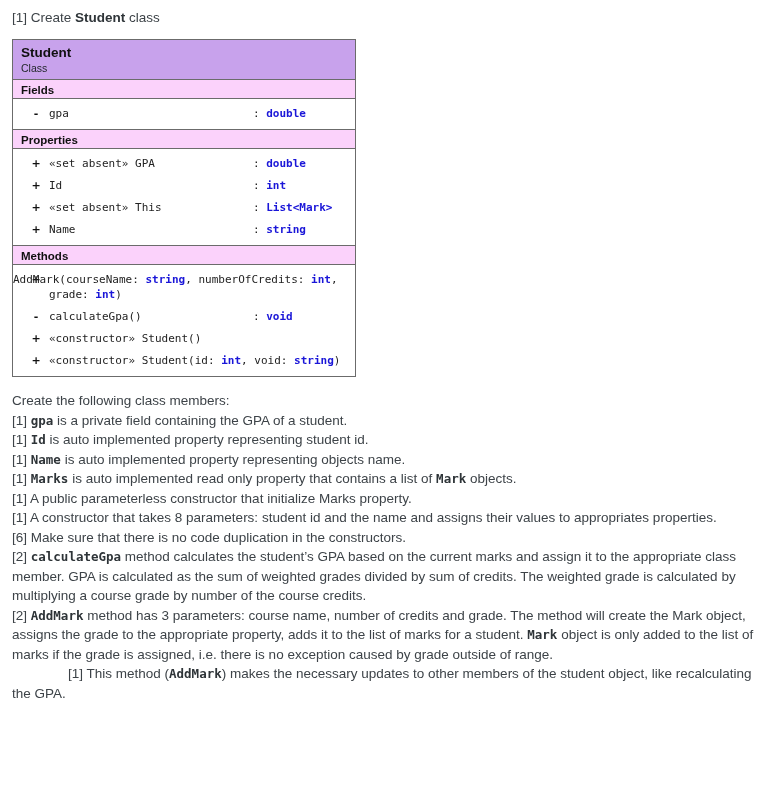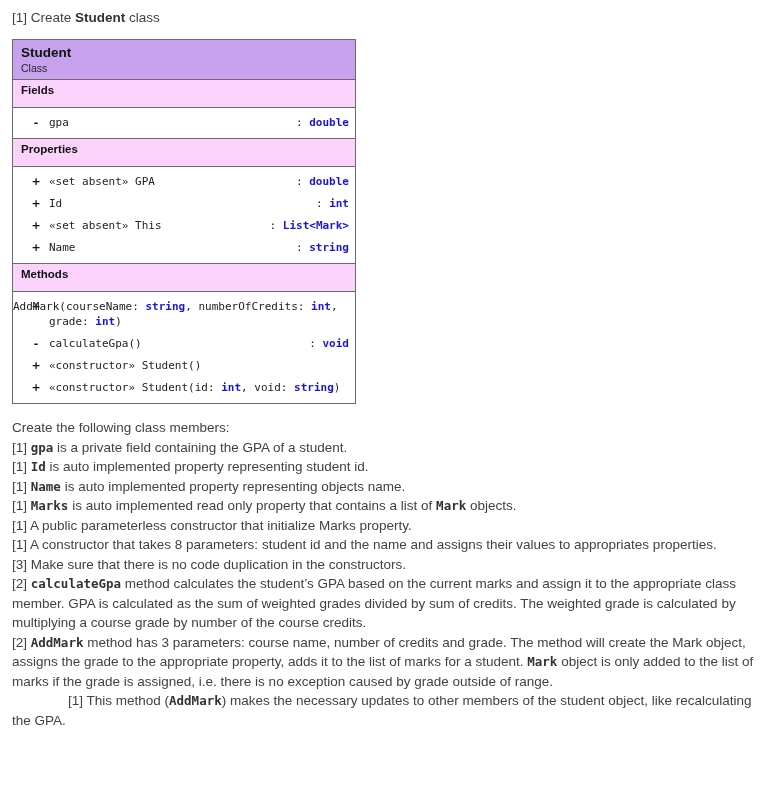--- a/index.html
+++ b/index.html
@@ -63,21 +63,21 @@
     font-size: 10.5px;
     color: #23282c;
     line-height: 13px;
     margin-top: 1px;
   }
 
   .uml-section-bar {
     background: #fbd2fb;
     border-bottom: 1px solid #6b6b6b;
     border-top: 1px solid #6b6b6b;
-    padding: 3px 8px 9px 8px;
+    padding: 3px 8px 0 8px;
     font-family: "Liberation Sans", sans-serif;
     font-weight: bold;
     font-size: 11.5px;
     color: #101010;
     line-height: 15px;
   }
   .uml-section-bar.first { border-top: none; }
 
   .uml-rows {
     padding: 3px 0 5px 0;
@@ -102,21 +102,21 @@
     padding-left: 10px;
     box-sizing: content-box;
   }
   .uml-sig {
     flex: 1 1 auto;
     white-space: normal;
     word-break: normal;
   }
   .uml-type {
     min-width: 96px;
-    text-align: right;
+    text-align: left;
     padding-left: 4px;
   }
   .uml-row.wrap .uml-sig {
     
     margin-left: -36px;
     padding-left: 36px;
     text-indent: -36px;
   }
   .t {           
     color: #1a16d8;
@@ -215,20 +215,20 @@
 
   <div class="body-text">
     <p>Create the following class members:</p>
     <div id="requirements-list" class="gap">
         <p><span>[1] </span><span class="mono">gpa</span><span> is a private field containing the GPA of a student.</span></p>
         <p><span>[1] </span><span class="mono">Id</span><span> is auto implemented property representing student id.</span></p>
         <p><span>[1] </span><span class="mono">Name</span><span> is auto implemented property representing objects name.</span></p>
         <p><span>[1] </span><span class="mono">Marks</span><span> is auto implemented read only property that contains a list of </span><span class="mono">Mark</span><span> objects.</span></p>
         <p><span>[1] A public parameterless constructor that initialize Marks property.</span></p>
         <p><span>[1] A constructor that takes 8 parameters: student id and the name and assigns their values to appropriates properties.</span></p>
-        <p><span>[3] Make sure that there is no code duplication in the constructors.</span></p>
+        <p><span>[6] Make sure that there is no code duplication in the constructors.</span></p>
         <p><span>[2] </span><span class="mono">calculateGpa</span><span> method calculates the student’s GPA based on the current marks and assign it to the appropriate class member. GPA is calculated as the sum of weighted grades divided by sum of credits. The weighted grade is calculated by multiplying a course grade by number of the course credits.</span></p>
         <p><span>[2] </span><span class="mono">AddMark</span><span> method has 3 parameters: course name, number of credits and grade. The method will create the Mark object, assigns the grade to the appropriate property, adds it to the list of marks for a student. </span><span class="mono">Mark</span><span> object is only added to the list of marks if the grade is assigned, i.e. there is no exception caused by grade outside of range.</span></p>
         <p class="indent"><span>[1] This method (</span><span class="mono">AddMark</span><span>) makes the necessary updates to other members of the student object, like recalculating the GPA.</span></p>
       </div>
   </div>
 
 </div>
 
 </body></html>

